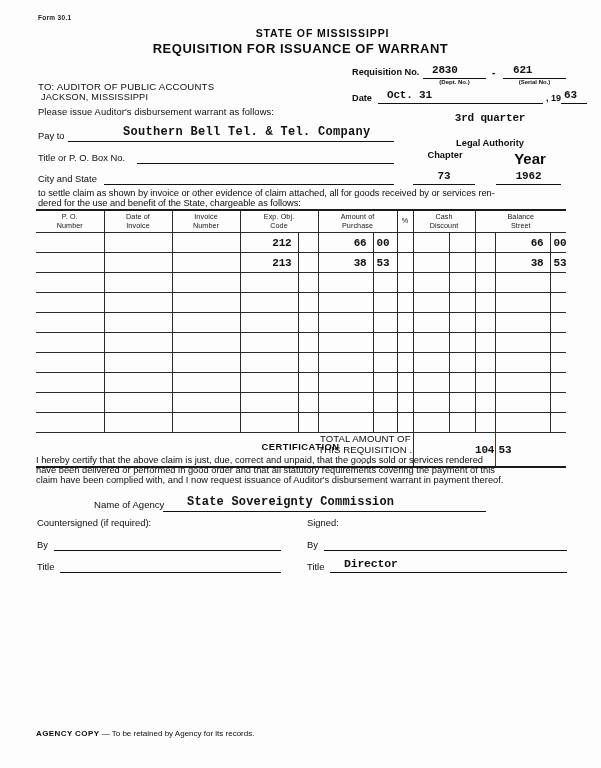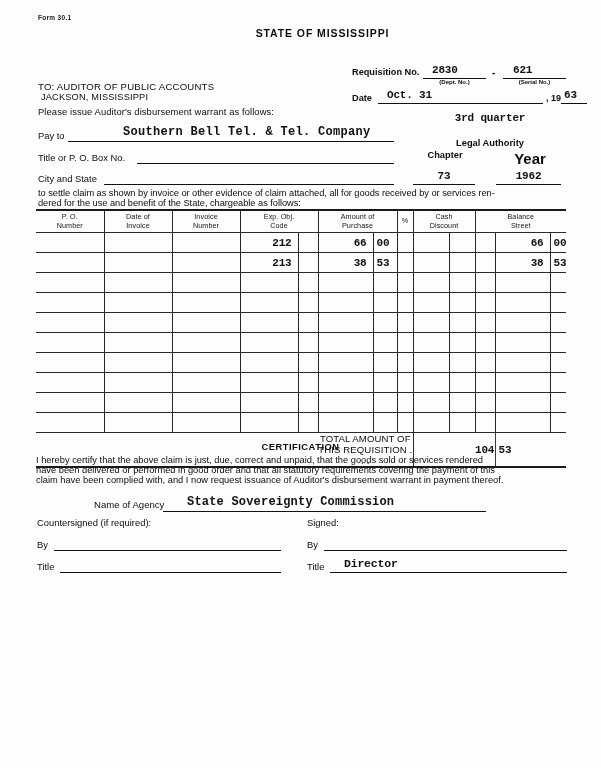--- a/index.html
+++ b/index.html
@@ -306,20 +306,21 @@
   .footer b { font-weight: bold; letter-spacing: 0.4px; }
 </style>
 </head>
 <body>
 
 <div class="page">
 
   <div class="form-id">Form 30.1</div>
 
   <div class="title1">STATE OF MISSISSIPPI</div>
+  <div class="title2">REQUISITION FOR ISSUANCE OF WARRANT</div>
 
   <div class="to-line1">TO: AUDITOR OF PUBLIC ACCOUNTS</div>
   <div class="to-line2">JACKSON, MISSISSIPPI</div>
   <div class="please-line">Please issue Auditor's disbursement warrant as follows:</div>
 
   <div class="req-label">Requisition No.</div>
   <div class="req-dept-ul"></div>
   <div class="req-dept-val typed">2830</div>
   <div class="req-dept-cap">(Dept. No.)</div>
   <div class="req-dash">-</div>
@@ -853,14 +854,18 @@
   <div class="by-l-ul"></div>
   <div class="by-r-lbl">By</div>
   <div class="by-r-ul"></div>
 
   <div class="ti-l-lbl">Title</div>
   <div class="ti-l-ul"></div>
   <div class="ti-r-lbl">Title</div>
   <div class="ti-r-ul"></div>
   <div class="ti-r-val typed">Director</div>
 
+  <div class="footer">
+    <b>AGENCY COPY</b>
+    <span>— To be retained by Agency for its records.</span>
+  </div>
 
 </div>
 
 </body></html>

